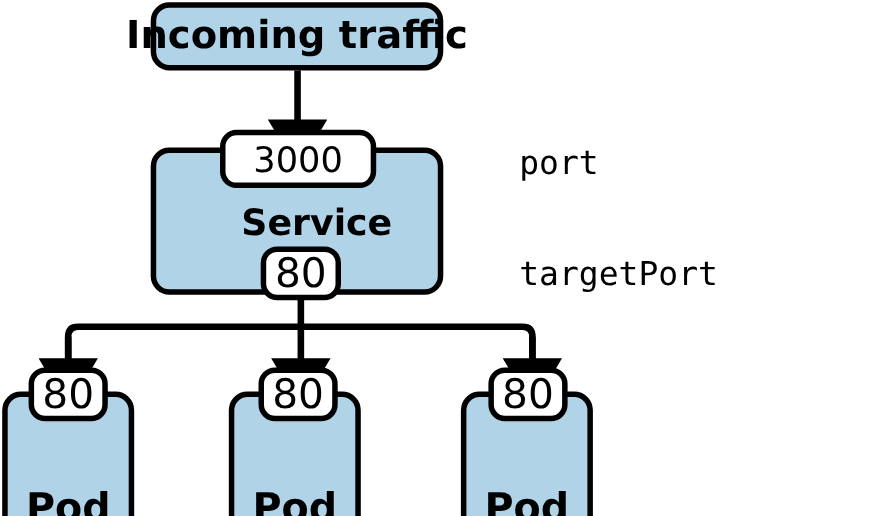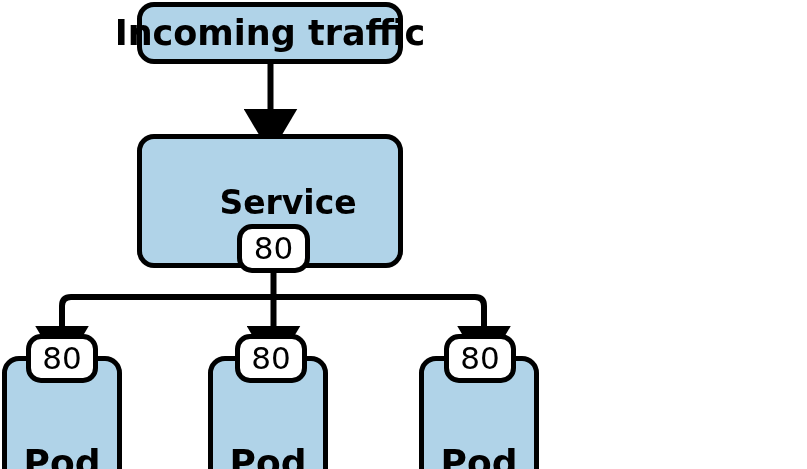--- a/index.html
+++ b/index.html
@@ -92,21 +92,21 @@
     border: 5px solid #000000;
     background: #ffffff;
     border-radius: 15px;
     display: flex;
     align-items: center;
     justify-content: center;
     z-index: 5;
   }
   .port-badge .badge-label {
     color: #000000;
-    font-size: 31px;
+    font-size: 37px;
     line-height: 1;
     white-space: nowrap;
   }
 
   #port-badge-3000 {
     left: 200px;
     top: 118px;
     width: 142px;
     height: 53px;
   }
@@ -181,20 +181,23 @@
   </svg>
 
   <div class="node" id="incoming-traffic">
     <span class="node-label">Incoming traffic</span>
   </div>
 
   <div class="node" id="service-box">
     <span class="node-label">Service</span>
   </div>
 
+  <div class="port-badge" id="port-badge-3000">
+    <span class="badge-label">3000</span>
+  </div>
 
   <div class="port-badge" id="port-badge-target">
     <span class="badge-label">80</span>
   </div>
 
   <div class="node pod-box" id="pod-box-1">
     <span class="node-label">Pod</span>
   </div>
   <div class="port-badge pod-port-badge" id="pod-port-badge-1">
     <span class="badge-label">80</span>
@@ -207,14 +210,16 @@
     <span class="badge-label">80</span>
   </div>
 
   <div class="node pod-box" id="pod-box-3">
     <span class="node-label">Pod</span>
   </div>
   <div class="port-badge pod-port-badge" id="pod-port-badge-3">
     <span class="badge-label">80</span>
   </div>
 
+  <div class="annotation" id="annotation-port">port</div>
+  <div class="annotation" id="annotation-target-port">targetPort</div>
 
 </div>
 
 </body></html>

